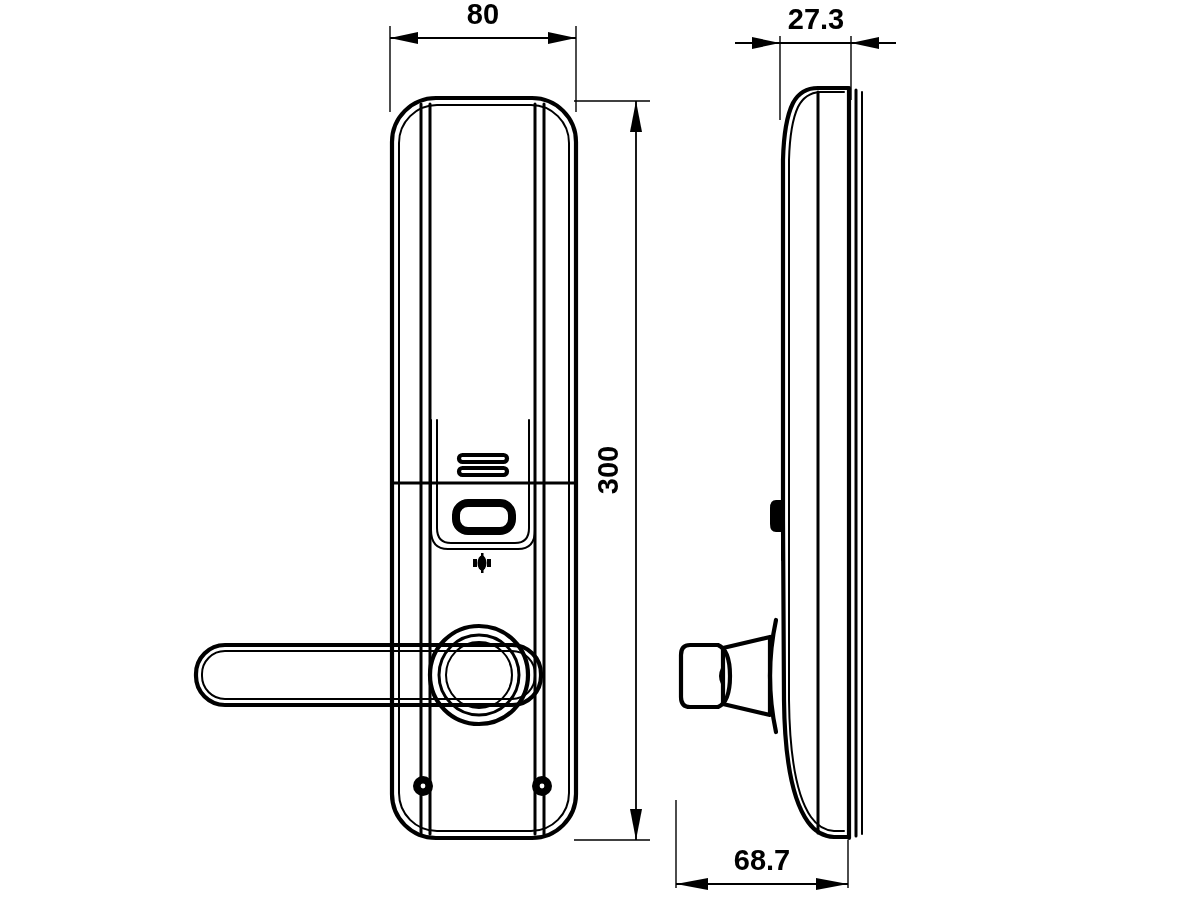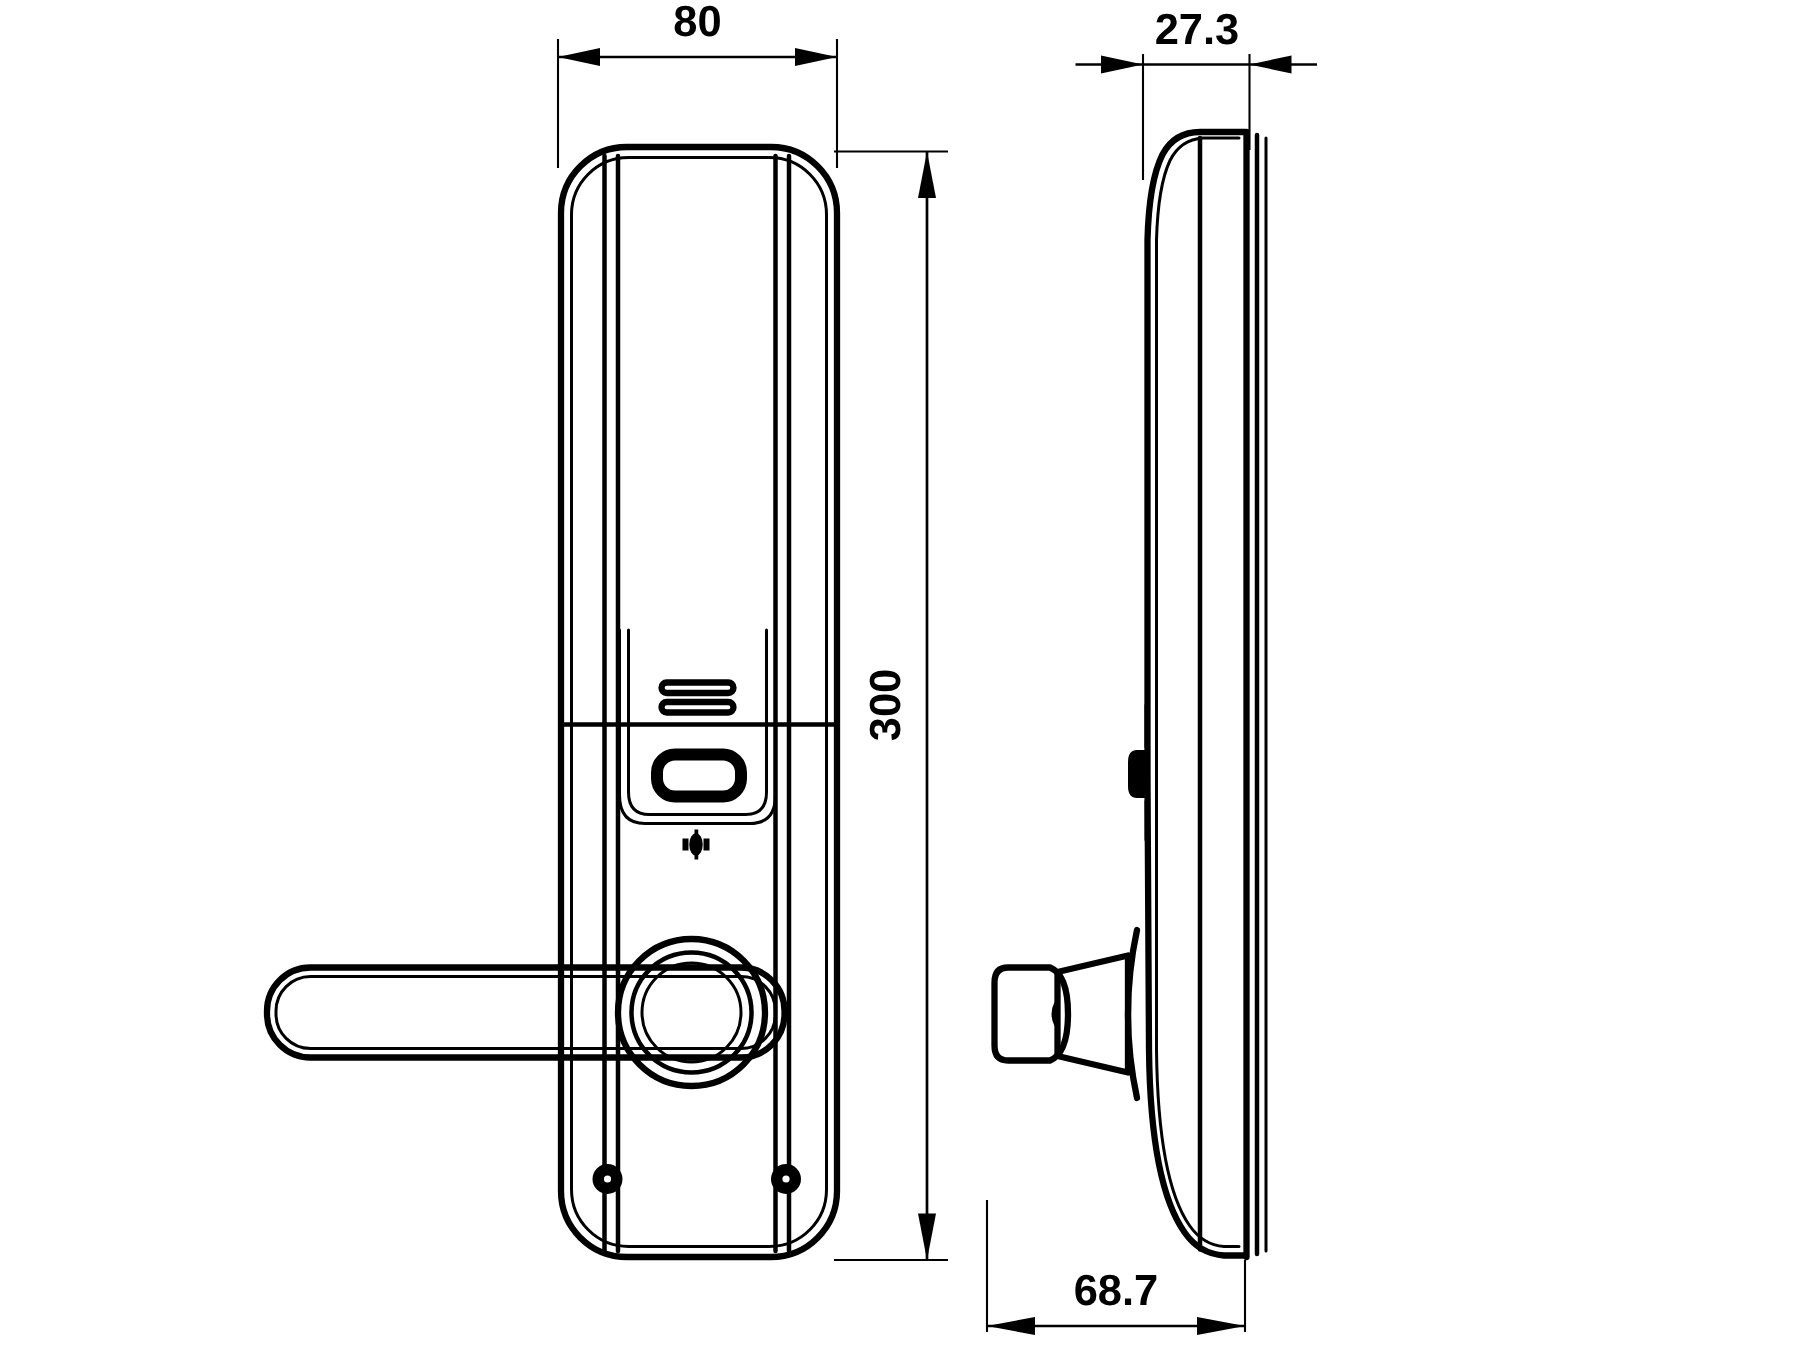--- a/index.html
+++ b/index.html
@@ -12,20 +12,21 @@
     height: 900px;
     font-family: "Liberation Sans", sans-serif;
     overflow: hidden;
     position: relative;
   }
   #drawing-root {
     position: absolute;
     left: 0; top: 0;
     width: 972px;
     height: 900px;
+    padding-left: 18px;
   }
   svg.dwg {
     display: block;
     width: 1200px;
     height: 900px;
   }
   .dim-text {
     font-family: "Liberation Sans", sans-serif;
     font-weight: bold;
     font-size: 29px;

